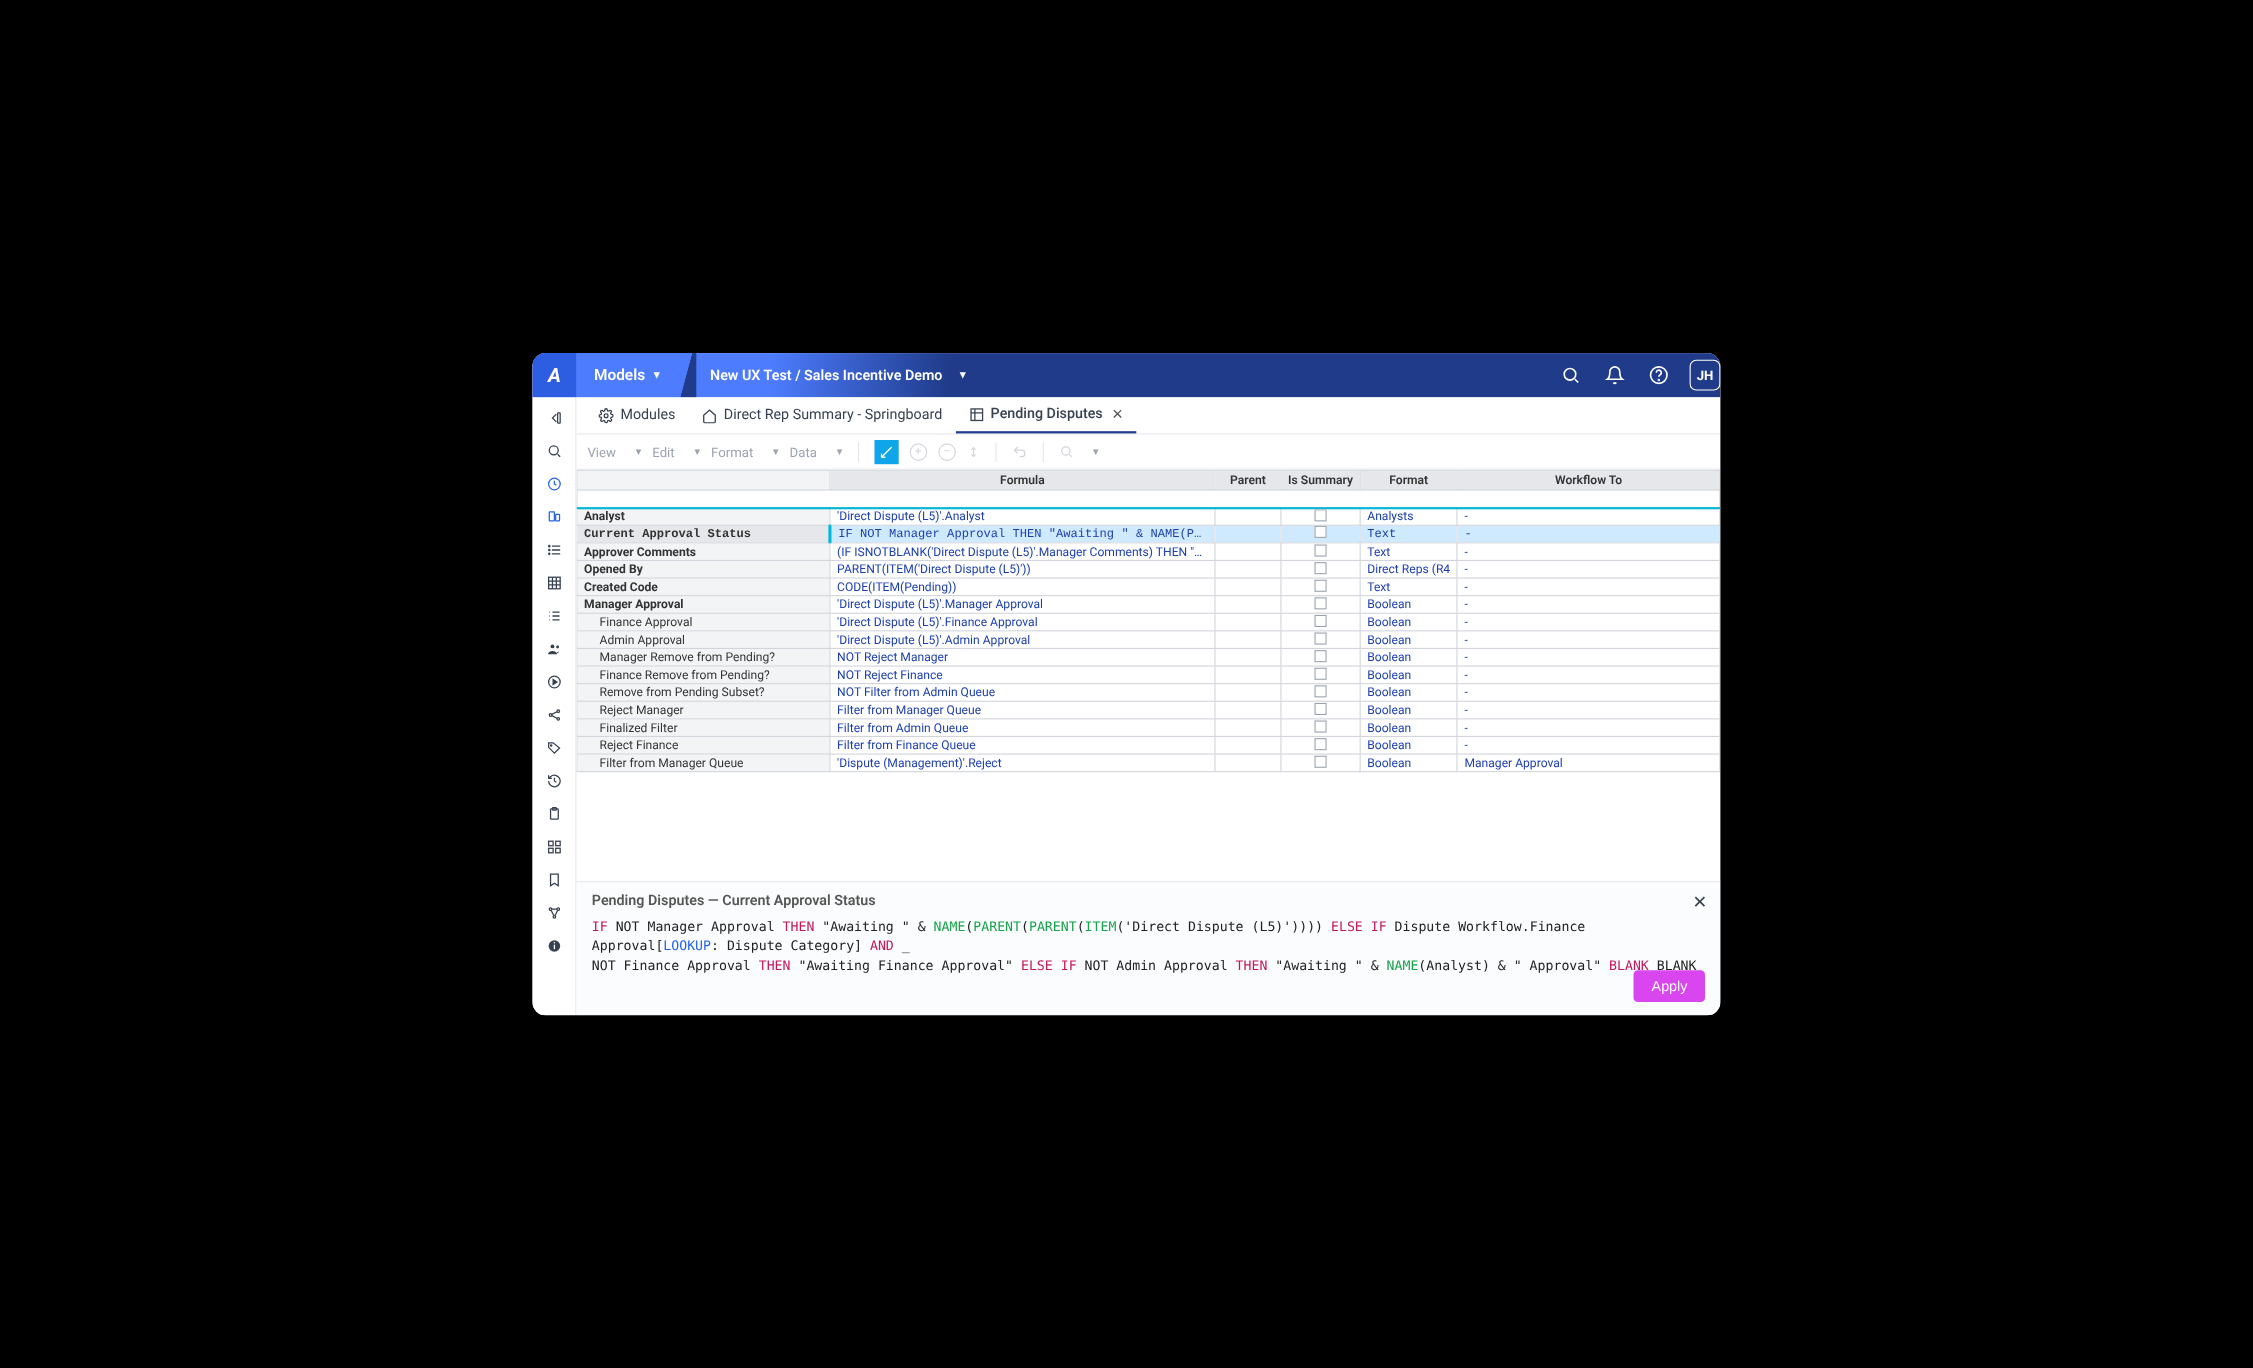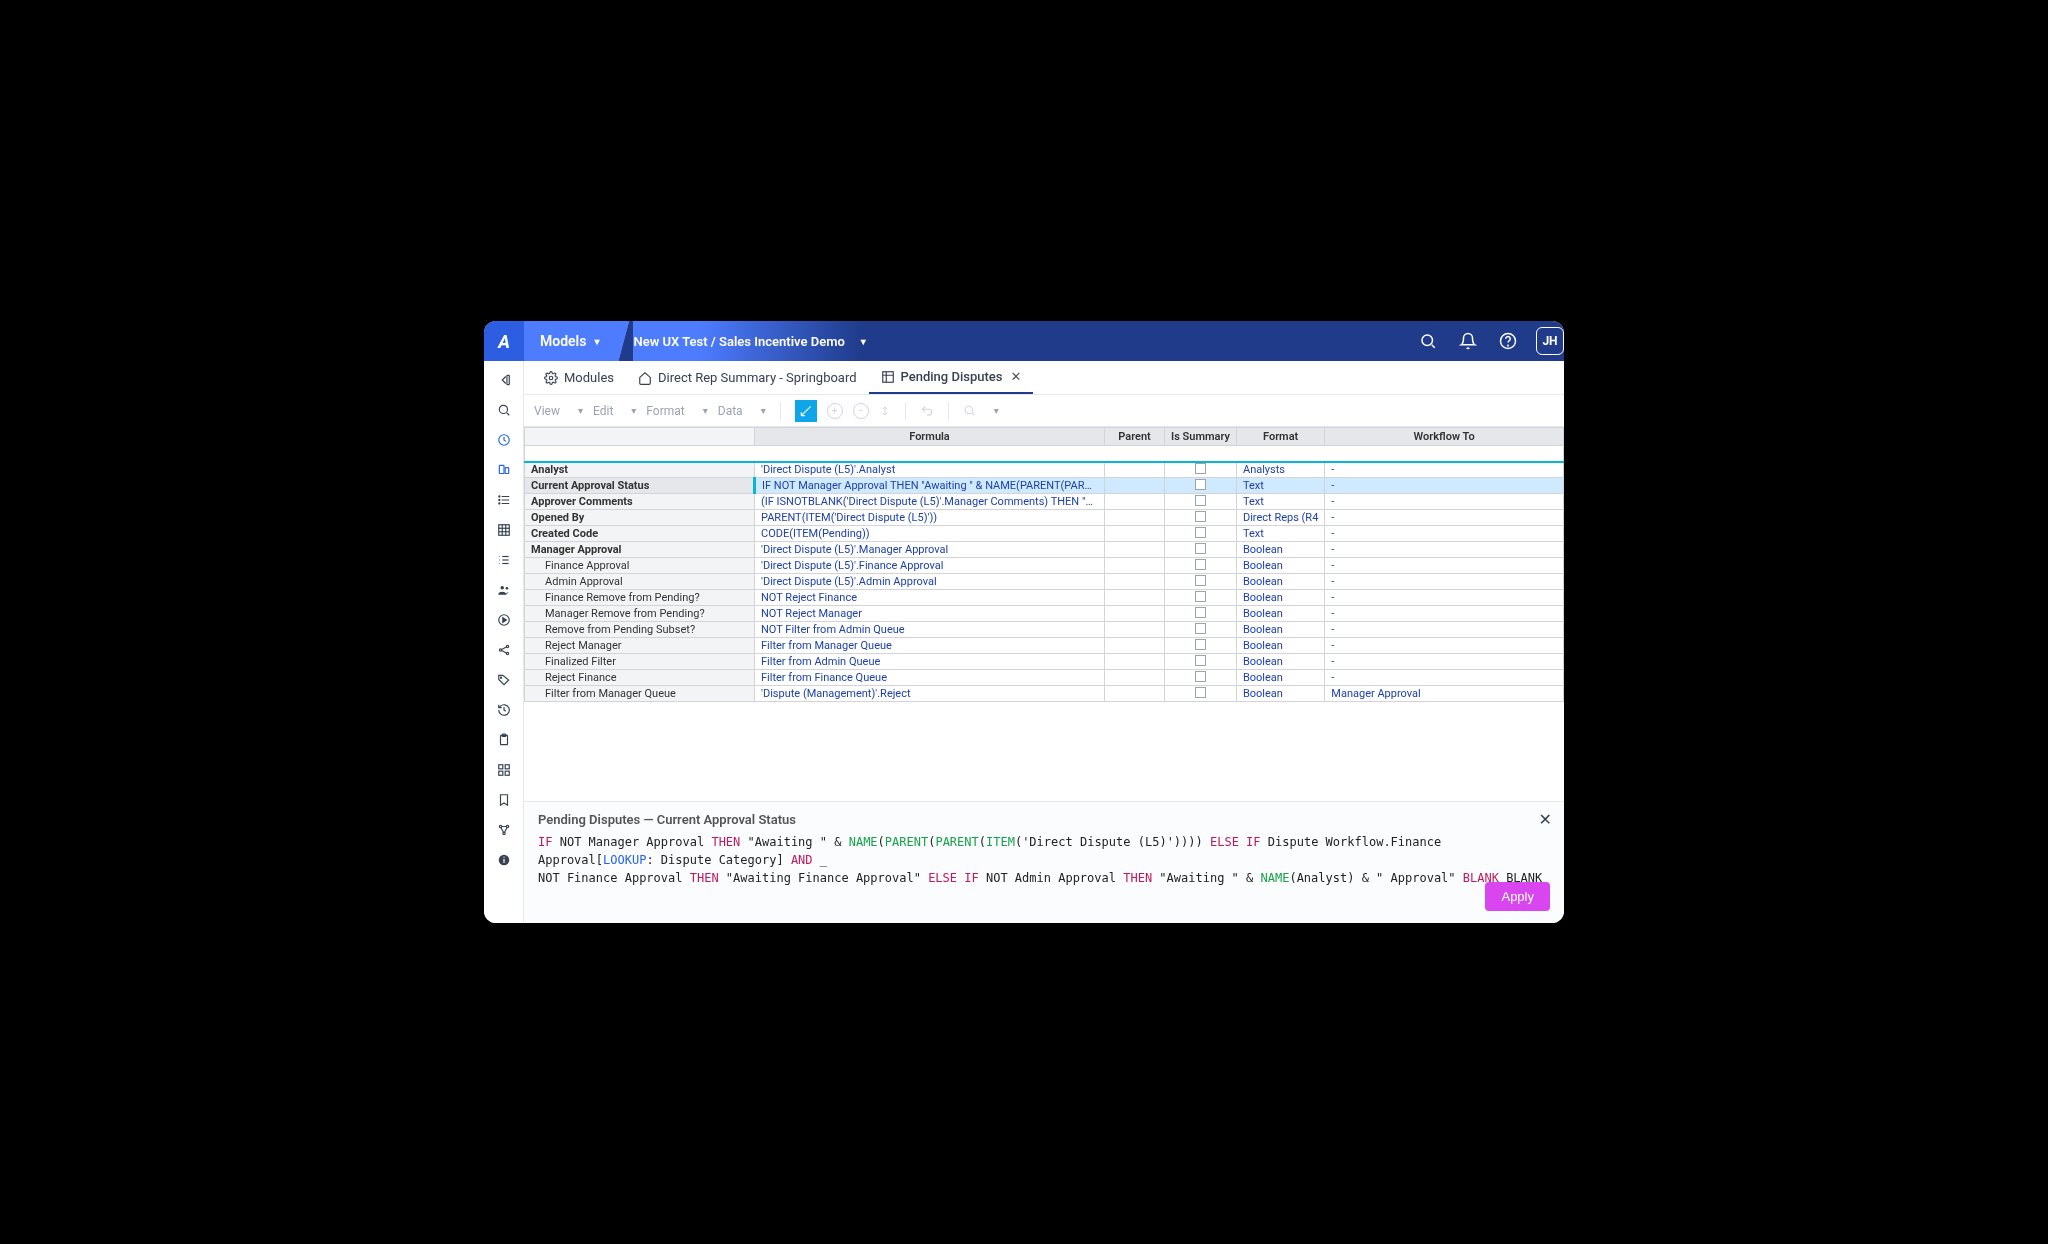--- a/index.html
+++ b/index.html
@@ -57,21 +57,21 @@
   }
   .models-btn + .divider-slash {
     width: 18px;
     height: 40px;
     background: linear-gradient(105deg, #4d7cff 0 49%, #1f3b8a 51% 100%);
   }
   .breadcrumb {
     display: flex;
     align-items: center;
     gap: 16px;
-    padding-left: 0;
+    padding-left: 12px;
     font-size: 13px;
     font-weight: 600;
   }
   .header-right {
     margin-left: auto;
     display: flex;
     align-items: center;
     gap: 16px;
   }
   .header-icon {
@@ -207,21 +207,21 @@
     font-weight: 400;
   }
   .col-label.bold { font-weight: 700; }
   .col-label.indent1 { padding-left: 20px !important; }
   .col-formula { width: 350px; max-width:350px; color:#1e40af; }
   .col-parent { width: 60px; }
   .col-summary { width: 70px; text-align:center !important; }
   .col-format { width: 70px; color:#1e40af; }
   .col-applies { color:#1e40af; }
   .chk { width:11px; height:11px; border:1px solid #9ca3af; display:inline-block; background:#fff; }
-  tr.row-selected td { background: #cfeafe; }
+  tr.row-selected td { background: #cfeafe; font-family: Liberation Mono, monospace; }
   tr.row-selected td.col-label { background:#e5e7eb !important; font-weight:700; }
   tr.row-selected td.col-formula { border-left: 3px solid #06b6d4; }
   .row-tall td { height: 24px; }
 
   
   .formula-footer {
     border-top: 1px solid #e5e7eb;
     background: #fbfcfd;
     padding: 10px 14px 10px 14px;
     position: relative;
@@ -592,30 +592,30 @@
               </tr>
               <tr>
                 <td class="col-label indent1">Admin Approval</td>
                 <td class="col-formula">'Direct Dispute (L5)'.Admin Approval</td>
                 <td class="col-parent"></td>
                 <td class="col-summary"><span class="chk"></span></td>
                 <td class="col-format">Boolean</td>
                 <td class="col-applies">-</td>
               </tr>
               <tr>
+                <td class="col-label indent1">Manager Remove from Pending?</td>
+                <td class="col-formula">NOT Reject Manager</td>
+                <td class="col-parent"></td>
+                <td class="col-summary"><span class="chk"></span></td>
+                <td class="col-format">Boolean</td>
+                <td class="col-applies">-</td>
+              </tr>
+              <tr>
                 <td class="col-label indent1">Finance Remove from Pending?</td>
                 <td class="col-formula">NOT Reject Finance</td>
-                <td class="col-parent"></td>
-                <td class="col-summary"><span class="chk"></span></td>
-                <td class="col-format">Boolean</td>
-                <td class="col-applies">-</td>
-              </tr>
-              <tr>
-                <td class="col-label indent1">Manager Remove from Pending?</td>
-                <td class="col-formula">NOT Reject Manager</td>
                 <td class="col-parent"></td>
                 <td class="col-summary"><span class="chk"></span></td>
                 <td class="col-format">Boolean</td>
                 <td class="col-applies">-</td>
               </tr>
               <tr>
                 <td class="col-label indent1">Remove from Pending Subset?</td>
                 <td class="col-formula">NOT Filter from Admin Queue</td>
                 <td class="col-parent"></td>
                 <td class="col-summary"><span class="chk"></span></td>

